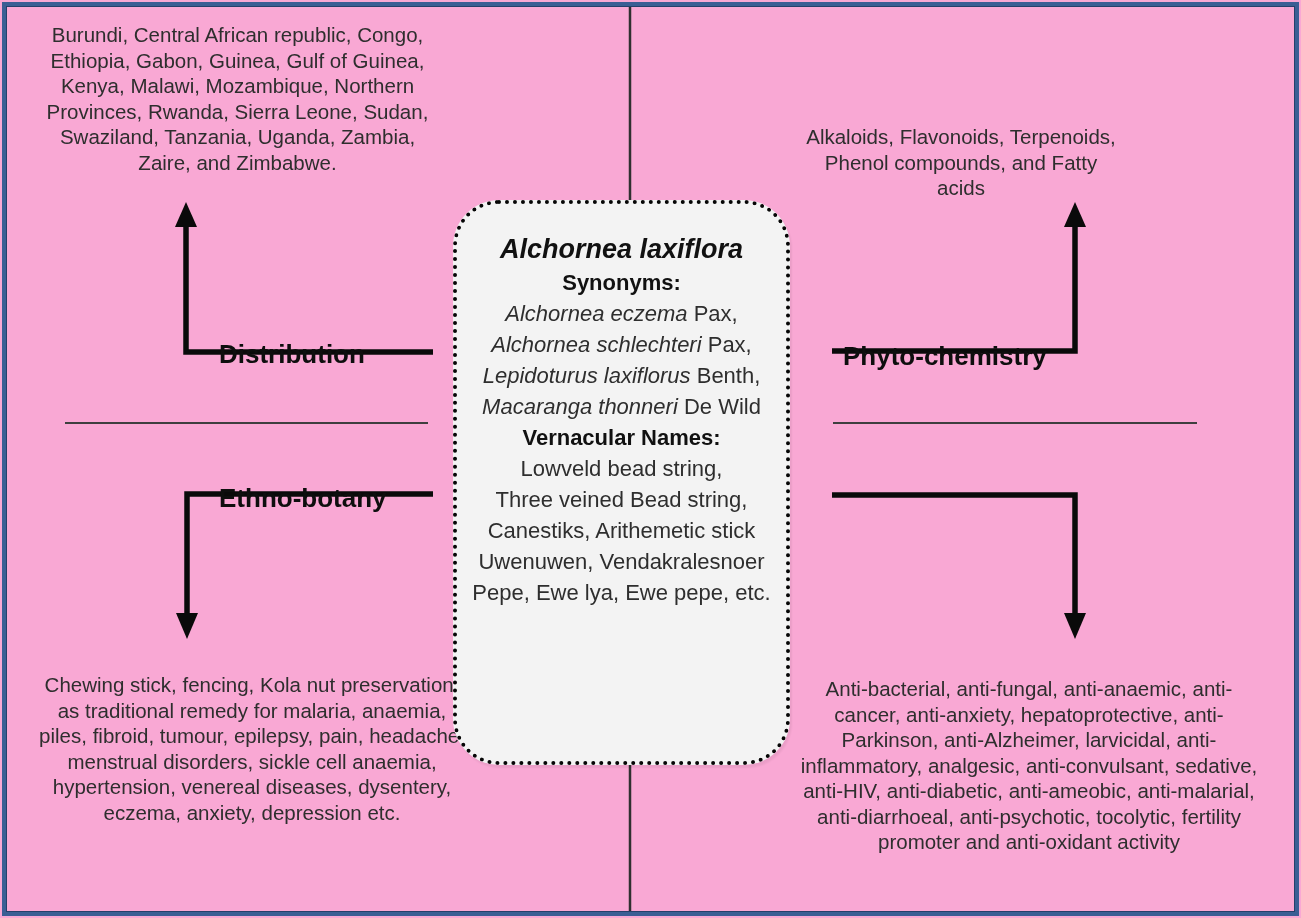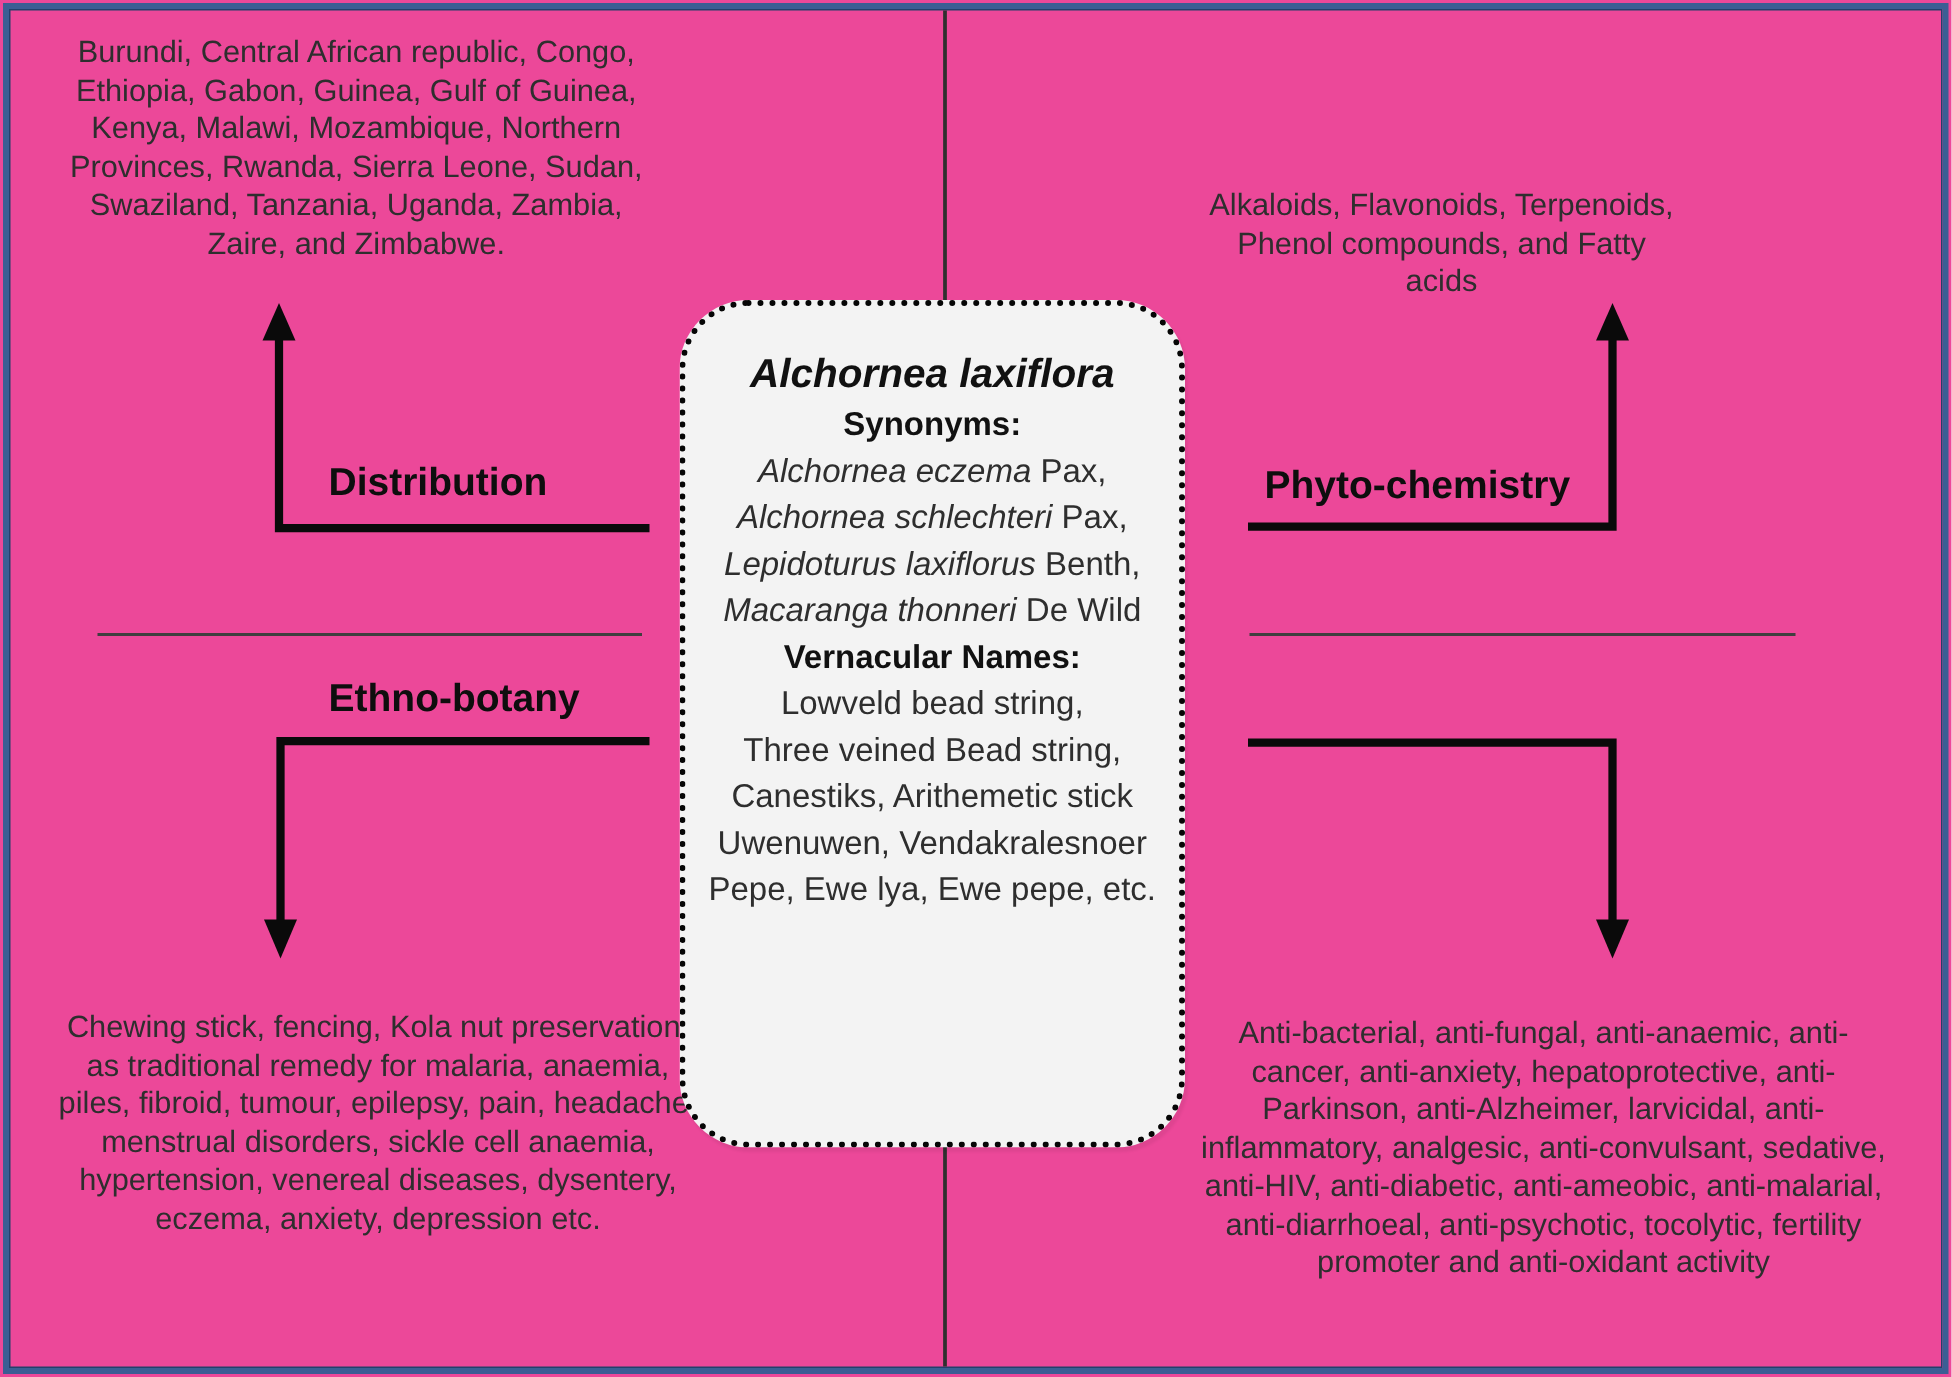--- a/index.html
+++ b/index.html
@@ -1,19 +1,19 @@
 <!DOCTYPE html>
 <html><head>
 <meta charset="utf-8">
 <style>
   html,body{margin:0;padding:0;background:#ffffff;}
   .page{
     position:relative;
     width:1301px;height:918px;
-    background:#ec4899;
+    background:#f9a8d4;
     font-family:"Liberation Sans", sans-serif;
     color:#2e2e2e;
     overflow:hidden;
     box-sizing:border-box;
   }
   .frame{
     position:absolute;inset:2px;
     border:4px solid #3b5e94;
     box-shadow: inset 0 0 0 1px #24406b;
     box-sizing:border-box;
@@ -30,20 +30,21 @@
   .phyto-text{left:800px;top:124px;width:322px;}
   .ethno-text{left:32px;top:672px;width:440px;}
   .pharm-text{left:795px;top:676px;width:468px;}
   .quad-label{
     position:absolute;
     font-size:26px;
     font-weight:bold;
     color:#0e0e0e;
     letter-spacing:0px;
     white-space:nowrap;
+    margin-top:33px;
   }
   .dist-label{left:219px;top:306px;}
   .ethno-label{left:219px;top:450px;}
   .phyto-label{left:843px;top:308px;}
   .pharm-label{left:855px;top:450px;}
   .center-box{
     position:absolute;
     left:453px;top:200px;
     width:337px;height:565px;
     background:#f3f3f3;

